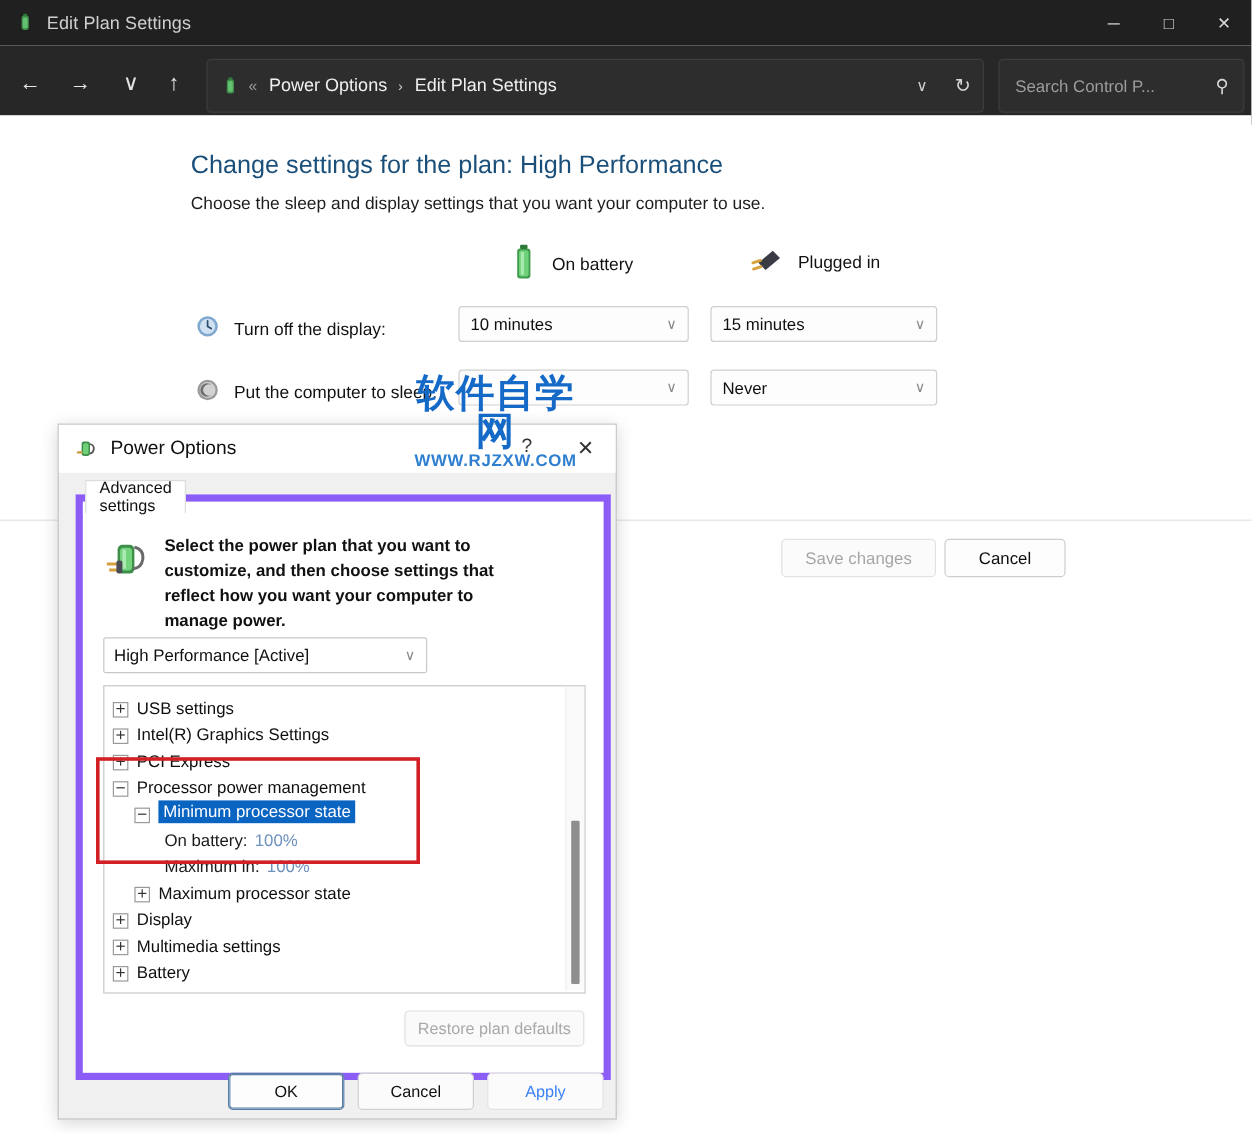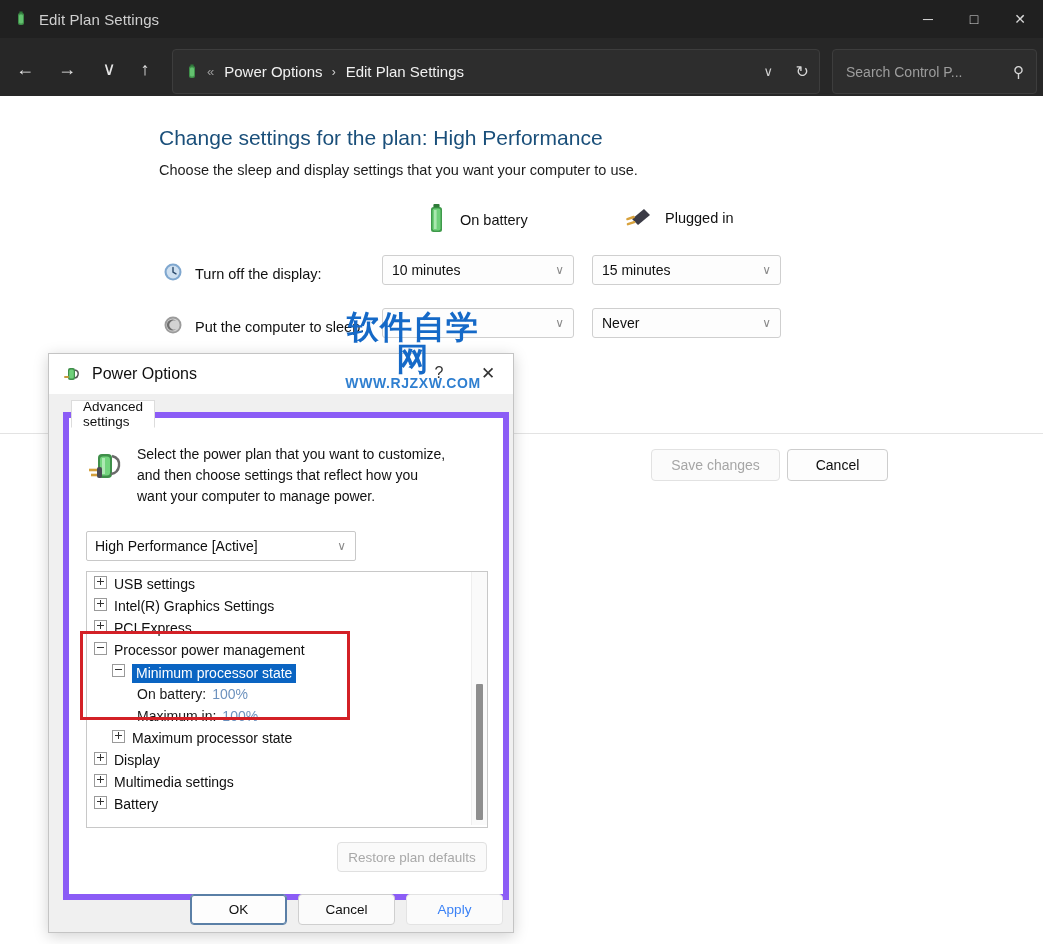--- a/index.html
+++ b/index.html
@@ -151,40 +151,40 @@
     position: absolute; left: 14px; top: 58px; width: 434px; height: 476px;
     background: #fff; border: 6px solid #8b5cf6;
   }
   .tabstrip { position: absolute; left: 0; top: -18px; height: 26px; }
   .tab {
     position: absolute; left: 2px; top: 0; height: 26px; padding: 0 11px;
     background: #fff; border: 1px solid #dcdcdc; border-bottom: 1px solid #fff;
     display: flex; align-items: center; font-size: 13.5px; color: #101010;
   }
 
-  .dlg-intro { position: absolute; left: 16px; top: 26px; display: flex; }
+  .dlg-intro { position: absolute; left: 16px; top: 26px; display: flex; font-weight: bold; }
   .dlg-intro .di-icon { width: 40px; height: 42px; flex: none; }
   .dlg-intro .di-text {
     margin-left: 12px; font-size: 14px; color: #111; line-height: 21px; width: 312px;
   }
 
   .plan-combo {
     position: absolute; left: 17px; top: 113px; width: 268px; height: 28px;
     background: #fff; border: 1px solid #c8c8c8; border-radius: 2px;
     display: flex; align-items: center;
   }
   .plan-combo .pv { margin-left: 8px; font-size: 14px; color: #0f0f0f; }
   .plan-combo .pc { position: absolute; right: 9px; color: #8a8a8a; font-size: 12px; }
 
   .tree {
     position: absolute; left: 17px; top: 153px; width: 400px; height: 255px;
     background: #fff; border: 1px solid #c8c8c8; overflow: hidden;
   }
   .tree-inner { position: absolute; left: 0; top: 4px; width: 370px; }
-  .tnode { display: flex; align-items: flex-start; height: 22px; font-size: 14px; color: #0f0f0f; white-space: nowrap; }
+  .tnode { display: flex; align-items: flex-end; height: 22px; font-size: 14px; color: #0f0f0f; white-space: nowrap; }
   .tnode .tog {
     width: 11px; height: 11px; border: 1px solid #9a9a9a; background: #fff;
     margin-right: 7px; flex: none; position: relative;
   }
   .tnode .tog::before {
     content: ""; position: absolute; left: 2px; top: 4px; width: 7px; height: 1px; background: #333;
   }
   .tnode .tog.plus::after {
     content: ""; position: absolute; left: 5px; top: 1px; width: 1px; height: 7px; background: #333;
   }

